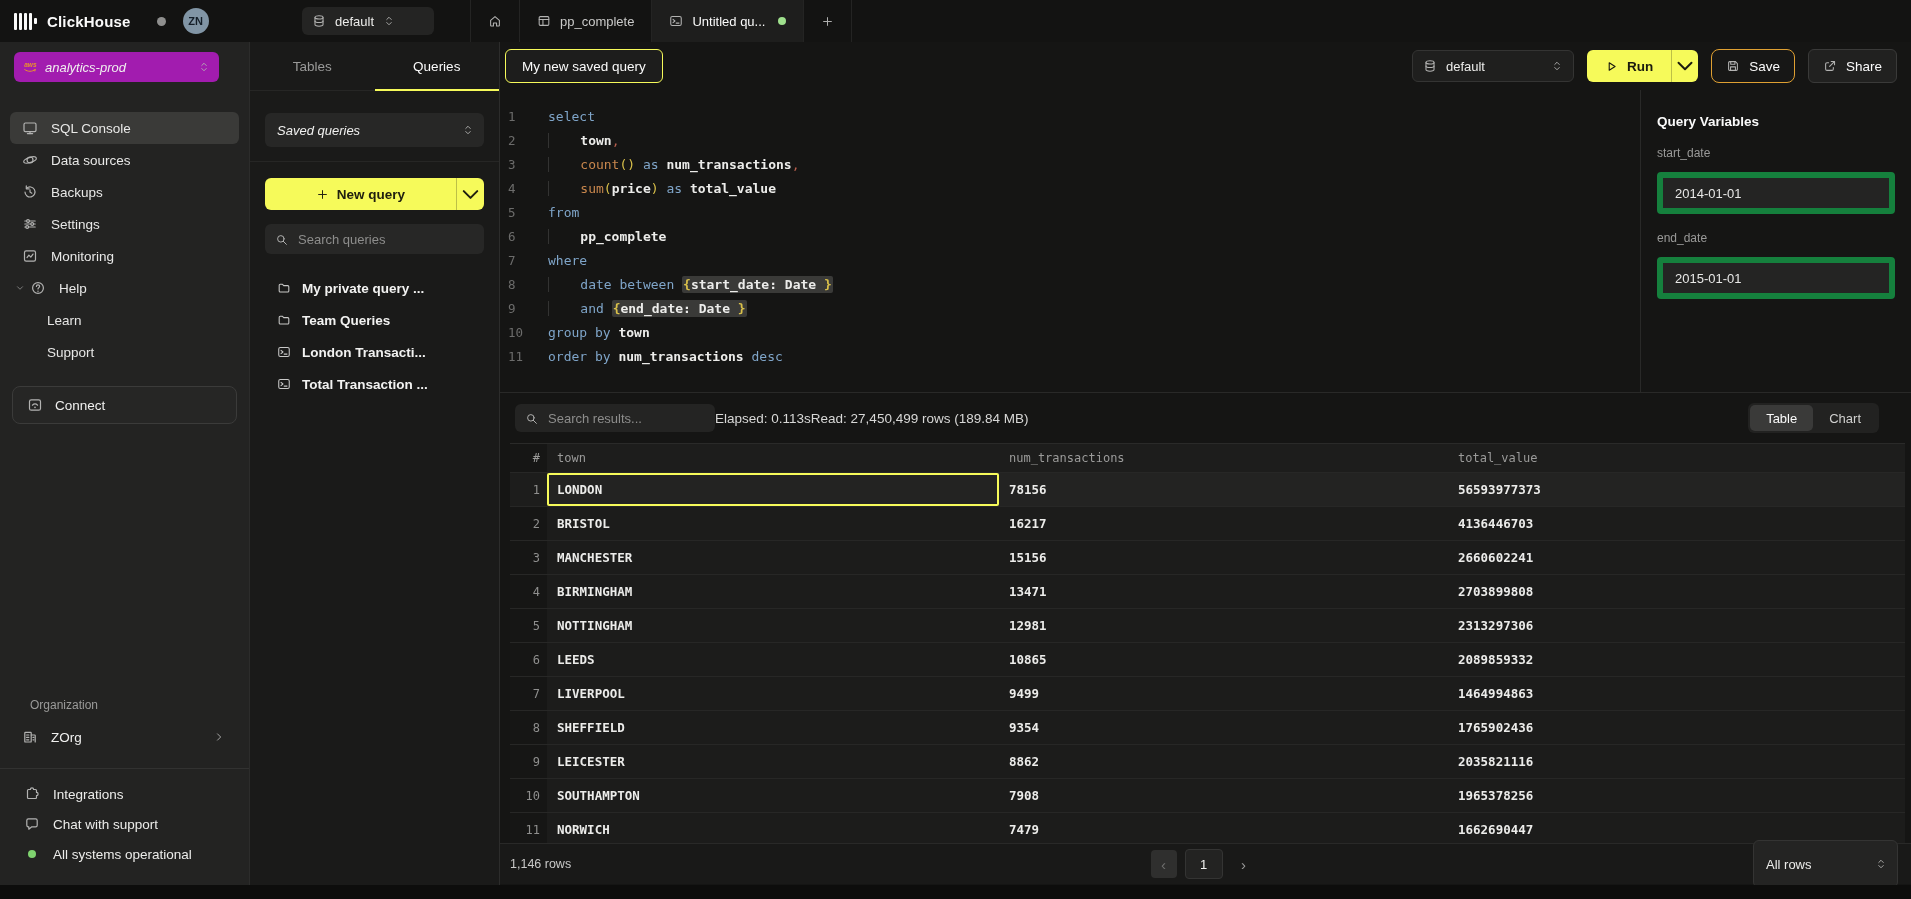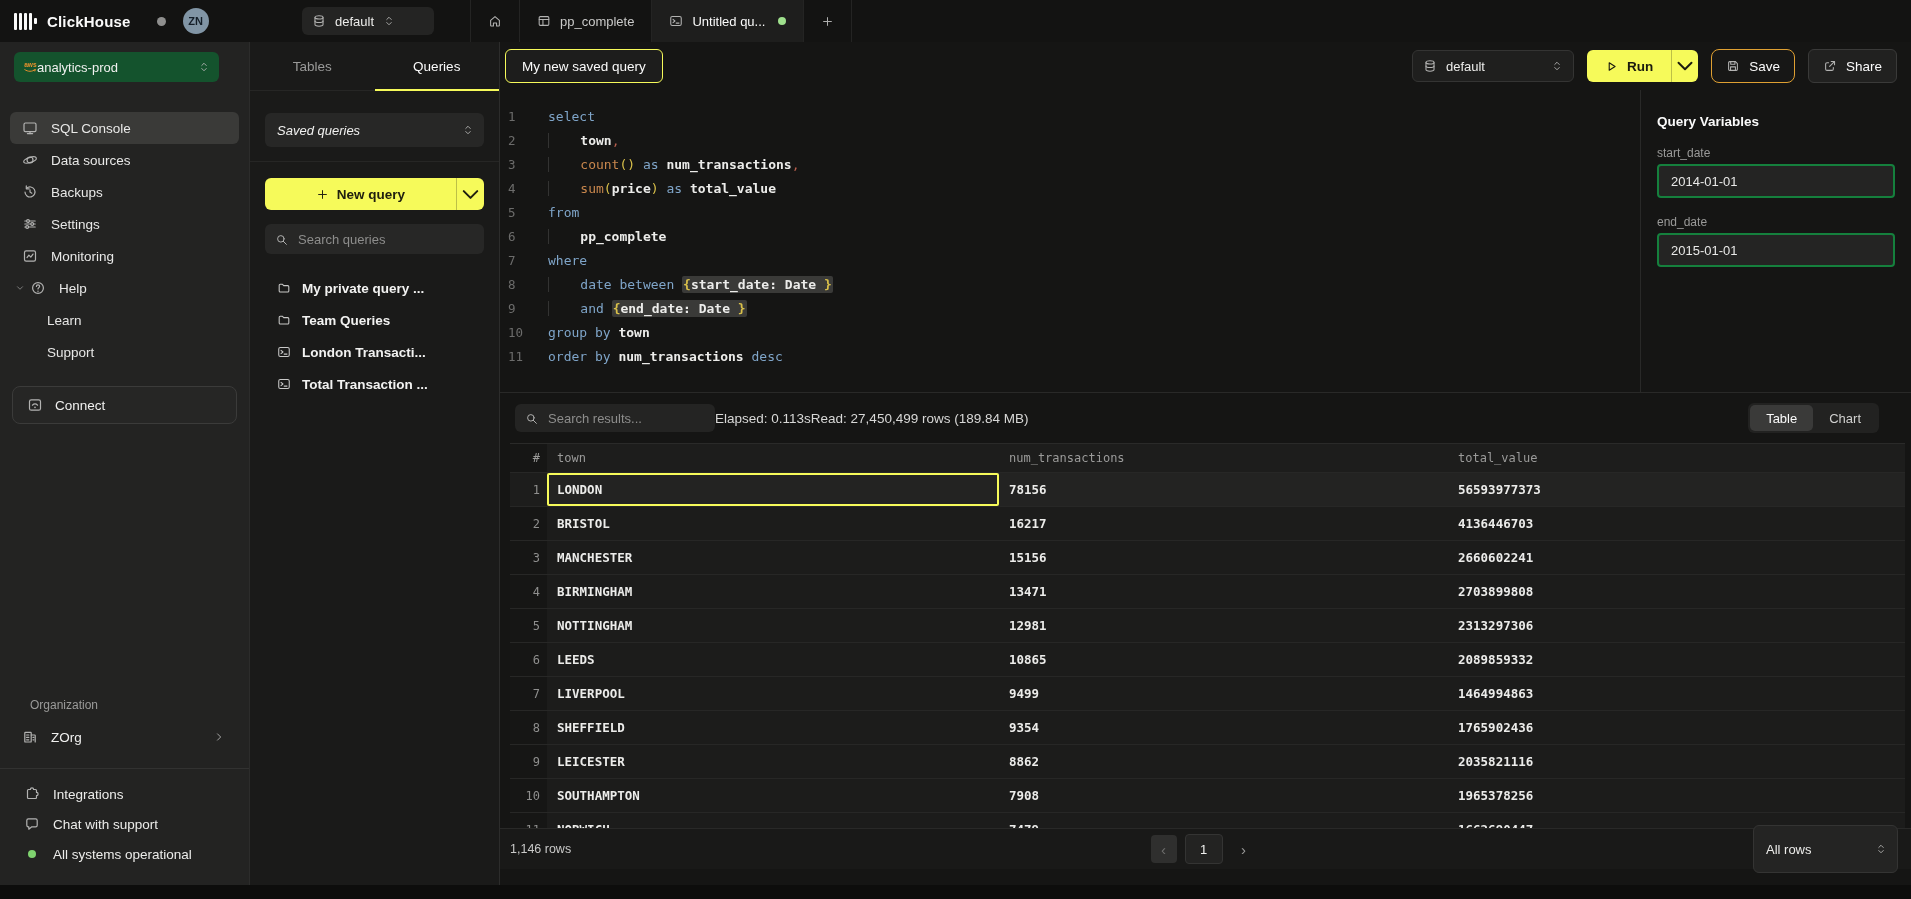--- a/index.html
+++ b/index.html
@@ -35,22 +35,22 @@
           color:#c9c9c8;cursor:pointer;}
   .tb-tab:last-child{border-right:1px solid #242423;}
   .tb-tab.active{background:#1e1e1d;color:#fafafa;}
   .tb-tab .tb-tab-label{font-size:13px;}
   .dot-green{width:8px;height:8px;border-radius:50%;background:#9fe08d;margin-left:4px;}
 
   
   .sidebar{position:absolute;left:0;top:42px;width:250px;height:843px;background:#232322;
            border-right:1px solid #2c2c2b;box-sizing:border-box;}
   .ws-row{display:flex;align-items:center;margin:10px 12px 0 14px;}
-  .ws-select{flex:1;height:30px;background:#14532d;border-radius:6px;display:flex;align-items:center;
-             gap:0;padding:0 9px;cursor:pointer;}
+  .ws-select{flex:1;height:30px;background:#a21caf;border-radius:6px;display:flex;align-items:center;
+             gap:8px;padding:0 9px;cursor:pointer;font-style:italic;}
   .ws-select .lab{flex:1;color:#f0f0ef;font-size:13px;}
   .ws-plus{margin-left:10px;color:#cfcfce;cursor:pointer;display:flex;padding:4px;}
   .nav{margin-top:30px;}
   .nav-item{height:32px;margin:0 10px;border-radius:6px;display:flex;align-items:center;
             padding-left:12px;gap:13px;cursor:pointer;color:#e8e8e7;}
   .nav-item.active{background:#3a3a38;}
   .nav-item .exp{width:12px;margin-left:-8px;margin-right:-9px;color:#9a9a99;display:flex;}
   .nav-label{font-size:13.5px;}
   .sub-item{height:32px;display:flex;align-items:center;padding-left:47px;font-size:13.5px;
             color:#e6e6e5;cursor:pointer;}
@@ -133,21 +133,21 @@
   .fn{color:#c9874d;}
   .br{color:#d9c04a;}
   .pn{color:#b95f4e;}
   .ind{border-left:1px solid #333332;}
   .var{background:#3a3a38;border-radius:2px;padding:1px 1px;color:#ececea;font-weight:700;}
   .var .b{color:#d9c04a;}
   .vars-panel{width:271px;flex:0 0 auto;border-left:1px solid #292928;box-sizing:border-box;
               padding:24px 16px 0 16px;}
   .vars-title{font-size:13.5px;font-weight:700;color:#fafafa;}
   .var-label{margin-top:17px;font-size:12px;color:#9a9a99;}
-  .var-input{margin-top:4px;height:30px;background:#242423;border:2px solid #15803d;border-radius:4px;
+  .var-input{margin-top:12px;height:30px;background:#242423;border:6px solid #15803d;border-radius:4px;
              display:flex;align-items:center;}
   .var-input input{background:transparent;border:none;outline:none;color:#e8e8e7;width:100%;
              font-family:"Liberation Sans",sans-serif;font-size:13px;padding:0 12px;}
 
   
   .results{position:absolute;top:350px;left:0;right:0;bottom:0;border-top:1px solid #292928;}
   .res-toolbar{height:50px;display:flex;align-items:center;padding:0 14px 0 10px;}
   .res-search{width:200px;height:28px;background:#242423;border-radius:6px;display:flex;align-items:center;
               gap:8px;padding:0 10px;margin-left:5px;box-sizing:border-box;}
   .res-stat{color:#d8d8d7;font-size:13.5px;}
@@ -167,21 +167,21 @@
   .c0{width:37px;justify-content:flex-end;padding-right:7px;background:#161615;color:#8f8f8e;font-size:12px;}
   .sel-row .c0{background:#1d1d1c;}
   .thead .c0{color:#9b9b9a;}
   .c1{width:452px;padding-left:10px;}
   .c2{width:449px;padding-left:10px;}
   .c3{width:457px;padding-left:10px;}
   .thead .tc{color:#9b9b9a;font-size:12px;font-weight:400;}
   .tbody .c1,.tbody .c2,.tbody .c3{color:#ececea;font-size:12.5px;font-weight:700;}
   .tc.sel-cell{box-shadow:inset 0 0 0 2px #f6fa5a;border-radius:2px;}
 
-  .res-footer{position:absolute;left:0;right:0;bottom:16px;height:40px;border-top:1px solid #292928;
+  .res-footer{position:absolute;left:0;right:0;bottom:1px;height:40px;border-top:1px solid #292928;
               background:#191918;display:flex;align-items:center;padding:0 13px 0 10px;}
   .rowcount{font-size:12.5px;color:#c9c9c8;}
   .pager{position:absolute;left:calc(50% - 55px);top:0;bottom:0;display:flex;align-items:center;gap:8px;}
   .pg-prev{width:26px;height:28px;background:#2f2f2e;border-radius:4px;display:flex;align-items:center;
            justify-content:center;color:#6e6e6d;font-size:15px;cursor:default;}
   .pg-page{min-width:36px;height:28px;background:#232322;border:1px solid #343433;border-radius:4px;
            display:flex;align-items:center;justify-content:center;color:#f0f0ef;font-size:13px;cursor:pointer;}
   .pg-next{width:26px;height:28px;display:flex;align-items:center;justify-content:center;color:#9a9a99;
            font-size:15px;cursor:pointer;}
   .pagesize{margin-left:auto;width:145px;height:48px;background:#242423;border:1px solid #343433;

